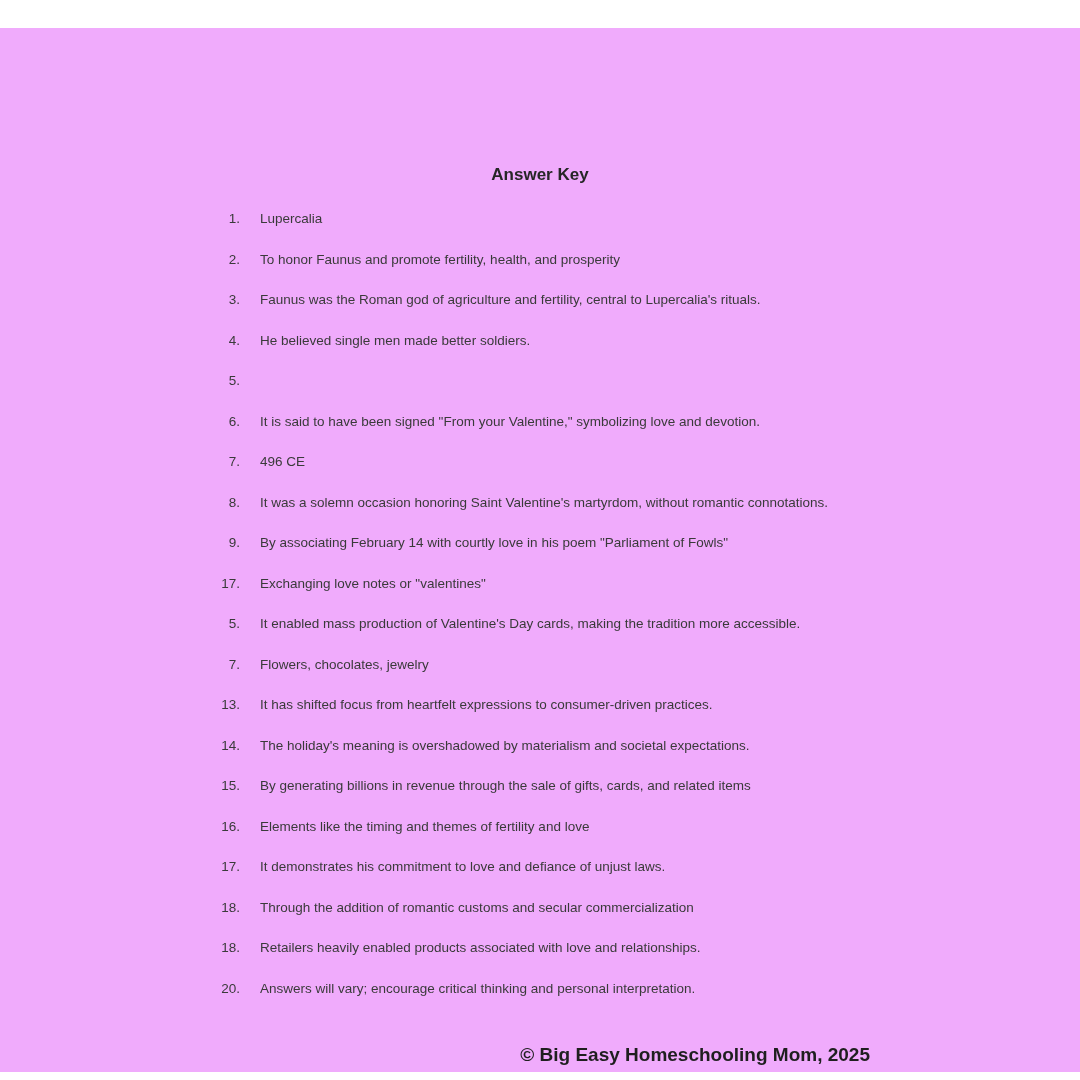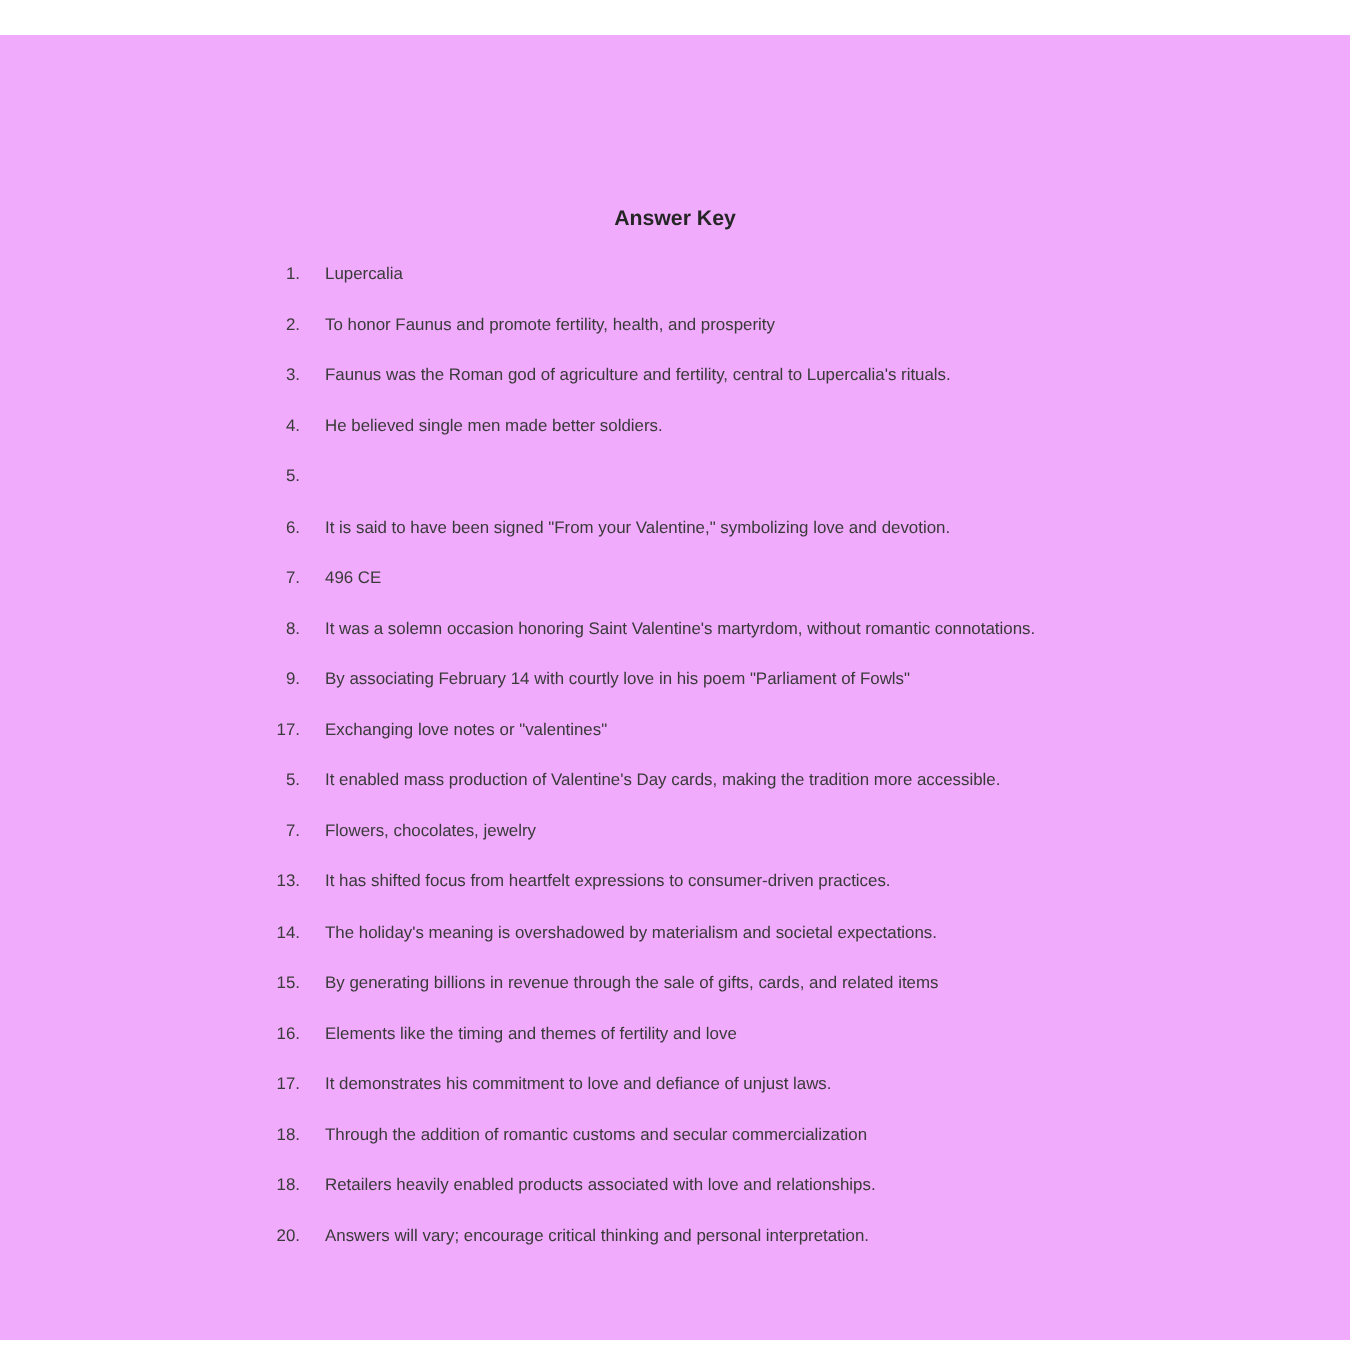--- a/index.html
+++ b/index.html
@@ -165,13 +165,14 @@
     <span class="answer-text">Retailers heavily enabled products associated with love and relationships.</span>
   </li>
 
   <li class="answer-row">
     <span class="answer-number">20.</span>
     <span class="answer-text">Answers will vary; encourage critical thinking and personal interpretation.</span>
   </li>
 </ol>
   </div>
 
+  <div class="doc-footer">© Big Easy Homeschooling Mom, 2025</div>
 </div>
 
 </body></html>

